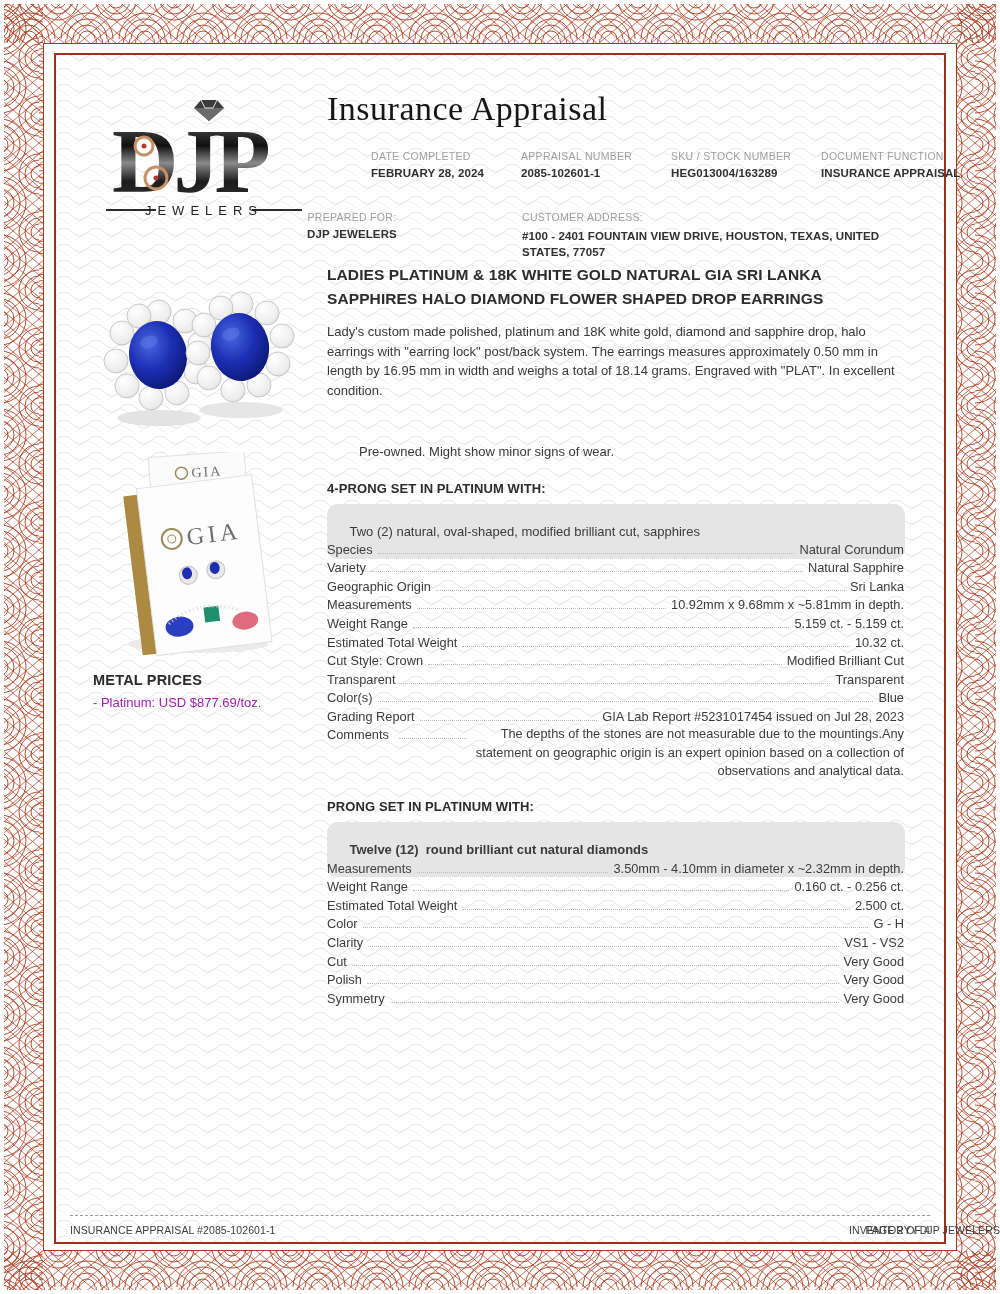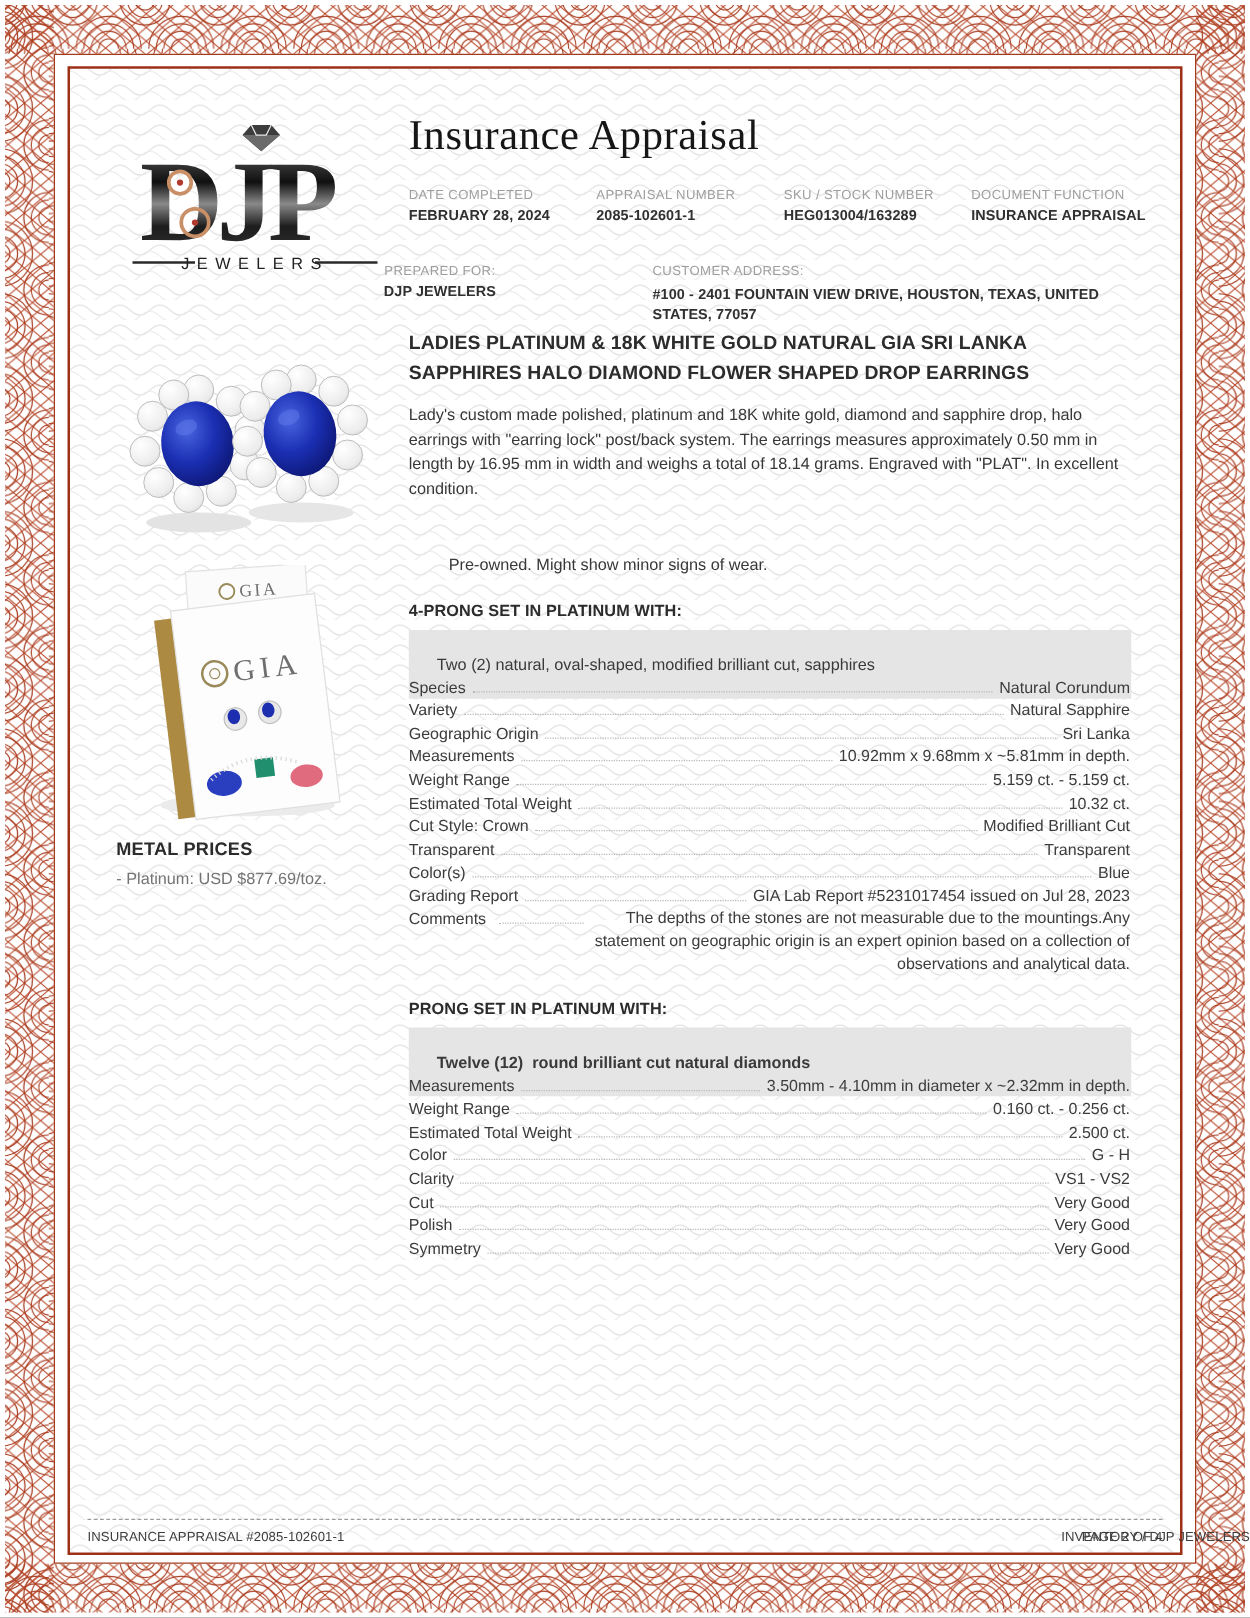--- a/index.html
+++ b/index.html
@@ -4,37 +4,37 @@
 <style>
   html,body{margin:0;padding:0;background:#8a8a8a;}
   .page{position:relative;width:1000px;height:1294px;background:#ffffff;overflow:hidden;
         font-family:"Liberation Sans",sans-serif;color:#3a3a3a;}
   .bg{position:absolute;left:0;top:0;z-index:0;}
   .abs{position:absolute;z-index:2;}
 
   
   .doc-title{left:327px;top:90px;font-family:"Liberation Serif","DejaVu Serif",serif;
              font-size:34px;color:#161616;letter-spacing:.5px;}
-  .meta-col{width:150px;}
+  .meta-col{width:150px;margin-left:44px;}
   .meta-label{font-size:10.5px;color:#9e9e9e;letter-spacing:.3px;}
   .meta-value{font-size:11.5px;font-weight:bold;color:#303030;margin-top:5px;letter-spacing:.1px;}
   .addr-value{width:400px;line-height:16px;}
 
   
   .metal-heading{font-size:14.5px;font-weight:bold;color:#2b2b2b;letter-spacing:.2px;}
-  .metal-item{font-size:13px;color:#737373;margin-top:7px;}
+  .metal-item{font-size:13px;color:#a21caf;margin-top:7px;}
 
   
   .item-title{left:327px;top:263px;width:582px;font-size:15.5px;font-weight:bold;
               color:#2c2c2c;line-height:24px;letter-spacing:.1px;}
   .item-desc{left:327px;top:322px;width:582px;font-size:13px;line-height:19.6px;color:#383838;}
   .preowned{left:327px;top:444px;font-size:13px;color:#383838;margin-left:32px;}
   .sec-head{font-size:13px;font-weight:bold;color:#2b2b2b;letter-spacing:.1px;}
   .sec-box{left:327px;width:562px;background:#e5e5e5;padding:5px 8px;font-size:13px;
-           color:#3a3a3a;white-space:pre-wrap;}
+           color:#3a3a3a;white-space:pre-wrap;border-radius:11px;}
   .spec-rows{left:327px;width:577px;font-size:12.8px;color:#3c3c3c;}
   .spec-row{display:flex;align-items:flex-end;height:18.6px;}
   .spec-row .label{white-space:nowrap;line-height:17px;}
   .spec-row .leader{flex:1;border-bottom:1.6px dotted #b9b9b9;margin:0 5px 4px 5px;min-width:12px;}
   .spec-row .value{white-space:nowrap;line-height:17px;}
   .spec-row.wide{display:block;position:relative;height:auto;}
   .spec-row.wide .label{position:absolute;left:0;top:1px;}
   .spec-row.wide .leader{position:absolute;left:72px;top:13px;width:68px;margin:0;}
   .spec-row.wide .value{display:block;margin-left:142px;white-space:normal;
                         text-align:right;line-height:18.6px;}

